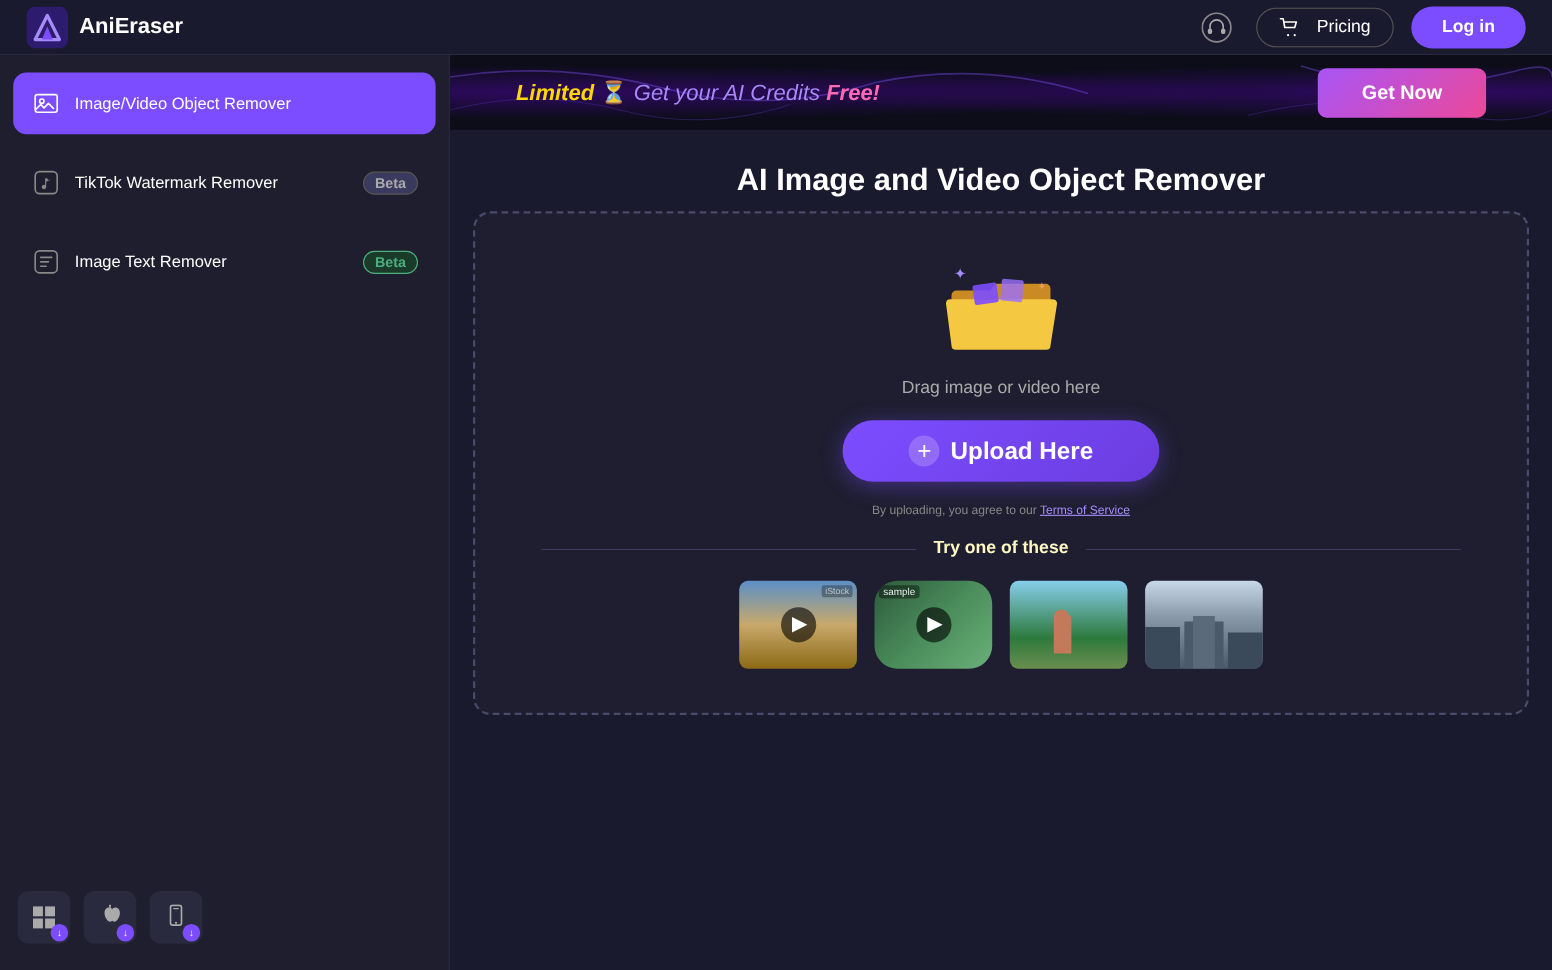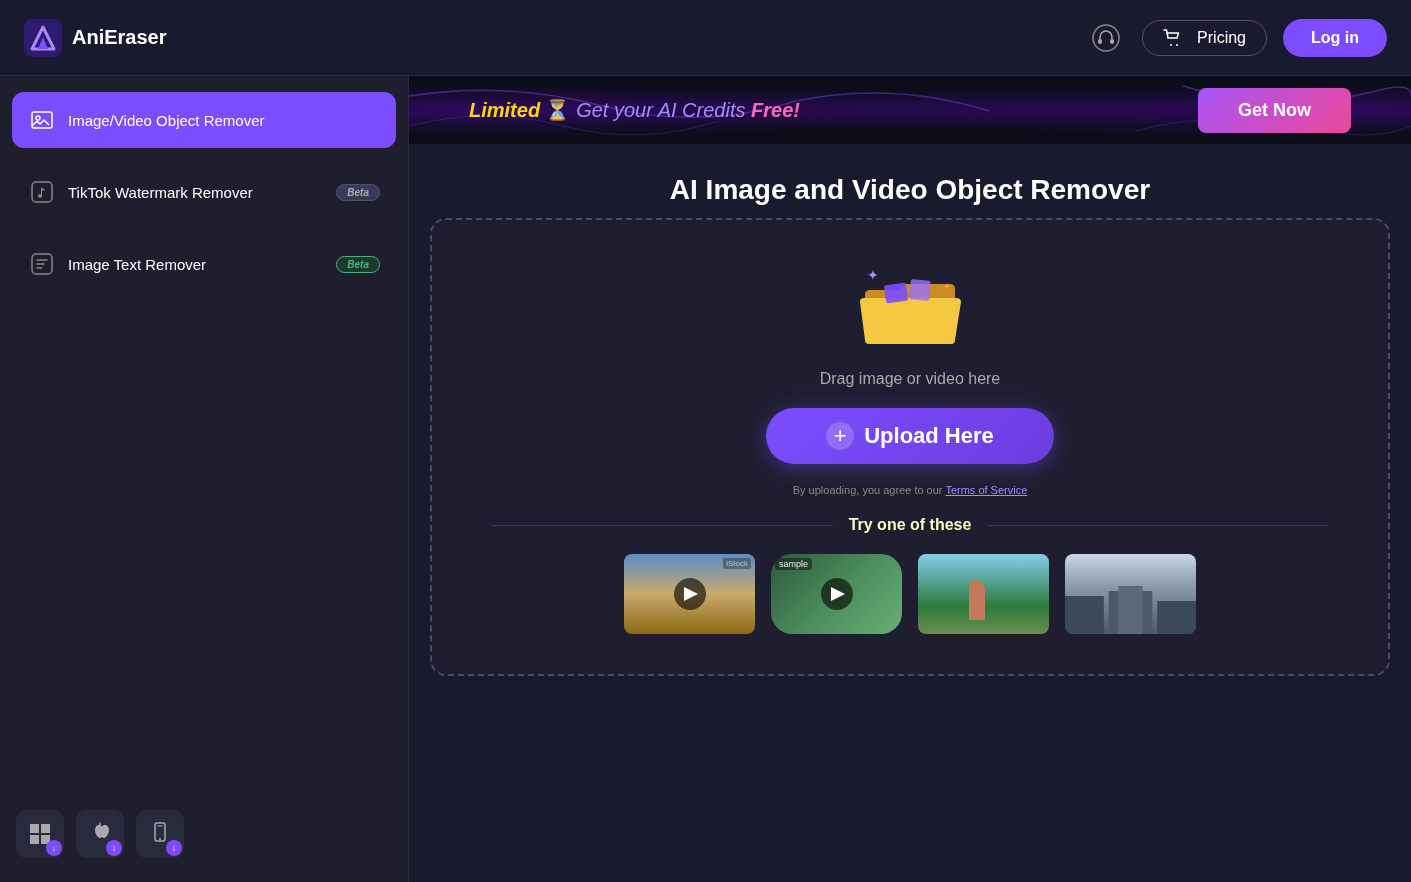--- a/index.html
+++ b/index.html
@@ -13,21 +13,21 @@
       display: flex;
       flex-direction: column;
     }
 
     
     .header {
       display: flex;
       align-items: center;
       justify-content: space-between;
       padding: 0 24px;
-      height: 76px;
+      height: 50px;
       background: #1a1a2e;
       border-bottom: 1px solid #2a2a3e;
       flex-shrink: 0;
     }
     .header-left {
       display: flex;
       align-items: center;
       gap: 10px;
     }
     .logo-icon {
@@ -112,23 +112,22 @@
       height: 28px;
       display: flex;
       align-items: center;
       justify-content: center;
       font-size: 18px;
     }
     .sidebar-badge {
       margin-left: auto;
       padding: 2px 10px;
       border-radius: 12px;
-      font-size: 10px;
+      font-size: 13px;
       font-weight: 600;
-      font-style: italic;
     }
     .badge-beta {
       background: #3a3a5e;
       color: #aaa;
       border: 1px solid #555;
     }
     .badge-beta-green {
       background: #1a3a2a;
       color: #4caf80;
       border: 1px solid #4caf80;
@@ -314,21 +313,21 @@
       font-weight: 600;
     }
 
     
     .thumbnails-row {
       display: flex;
       gap: 16px;
       justify-content: center;
     }
     .thumb-item {
-      width: 131px;
+      width: 107px;
       height: 80px;
       border-radius: 8px;
       overflow: hidden;
       position: relative;
       cursor: pointer;
       background: #2a2a3e;
     }
     .thumb-overlay {
       position: absolute;
       top: 0; left: 0; right: 0; bottom: 0;

